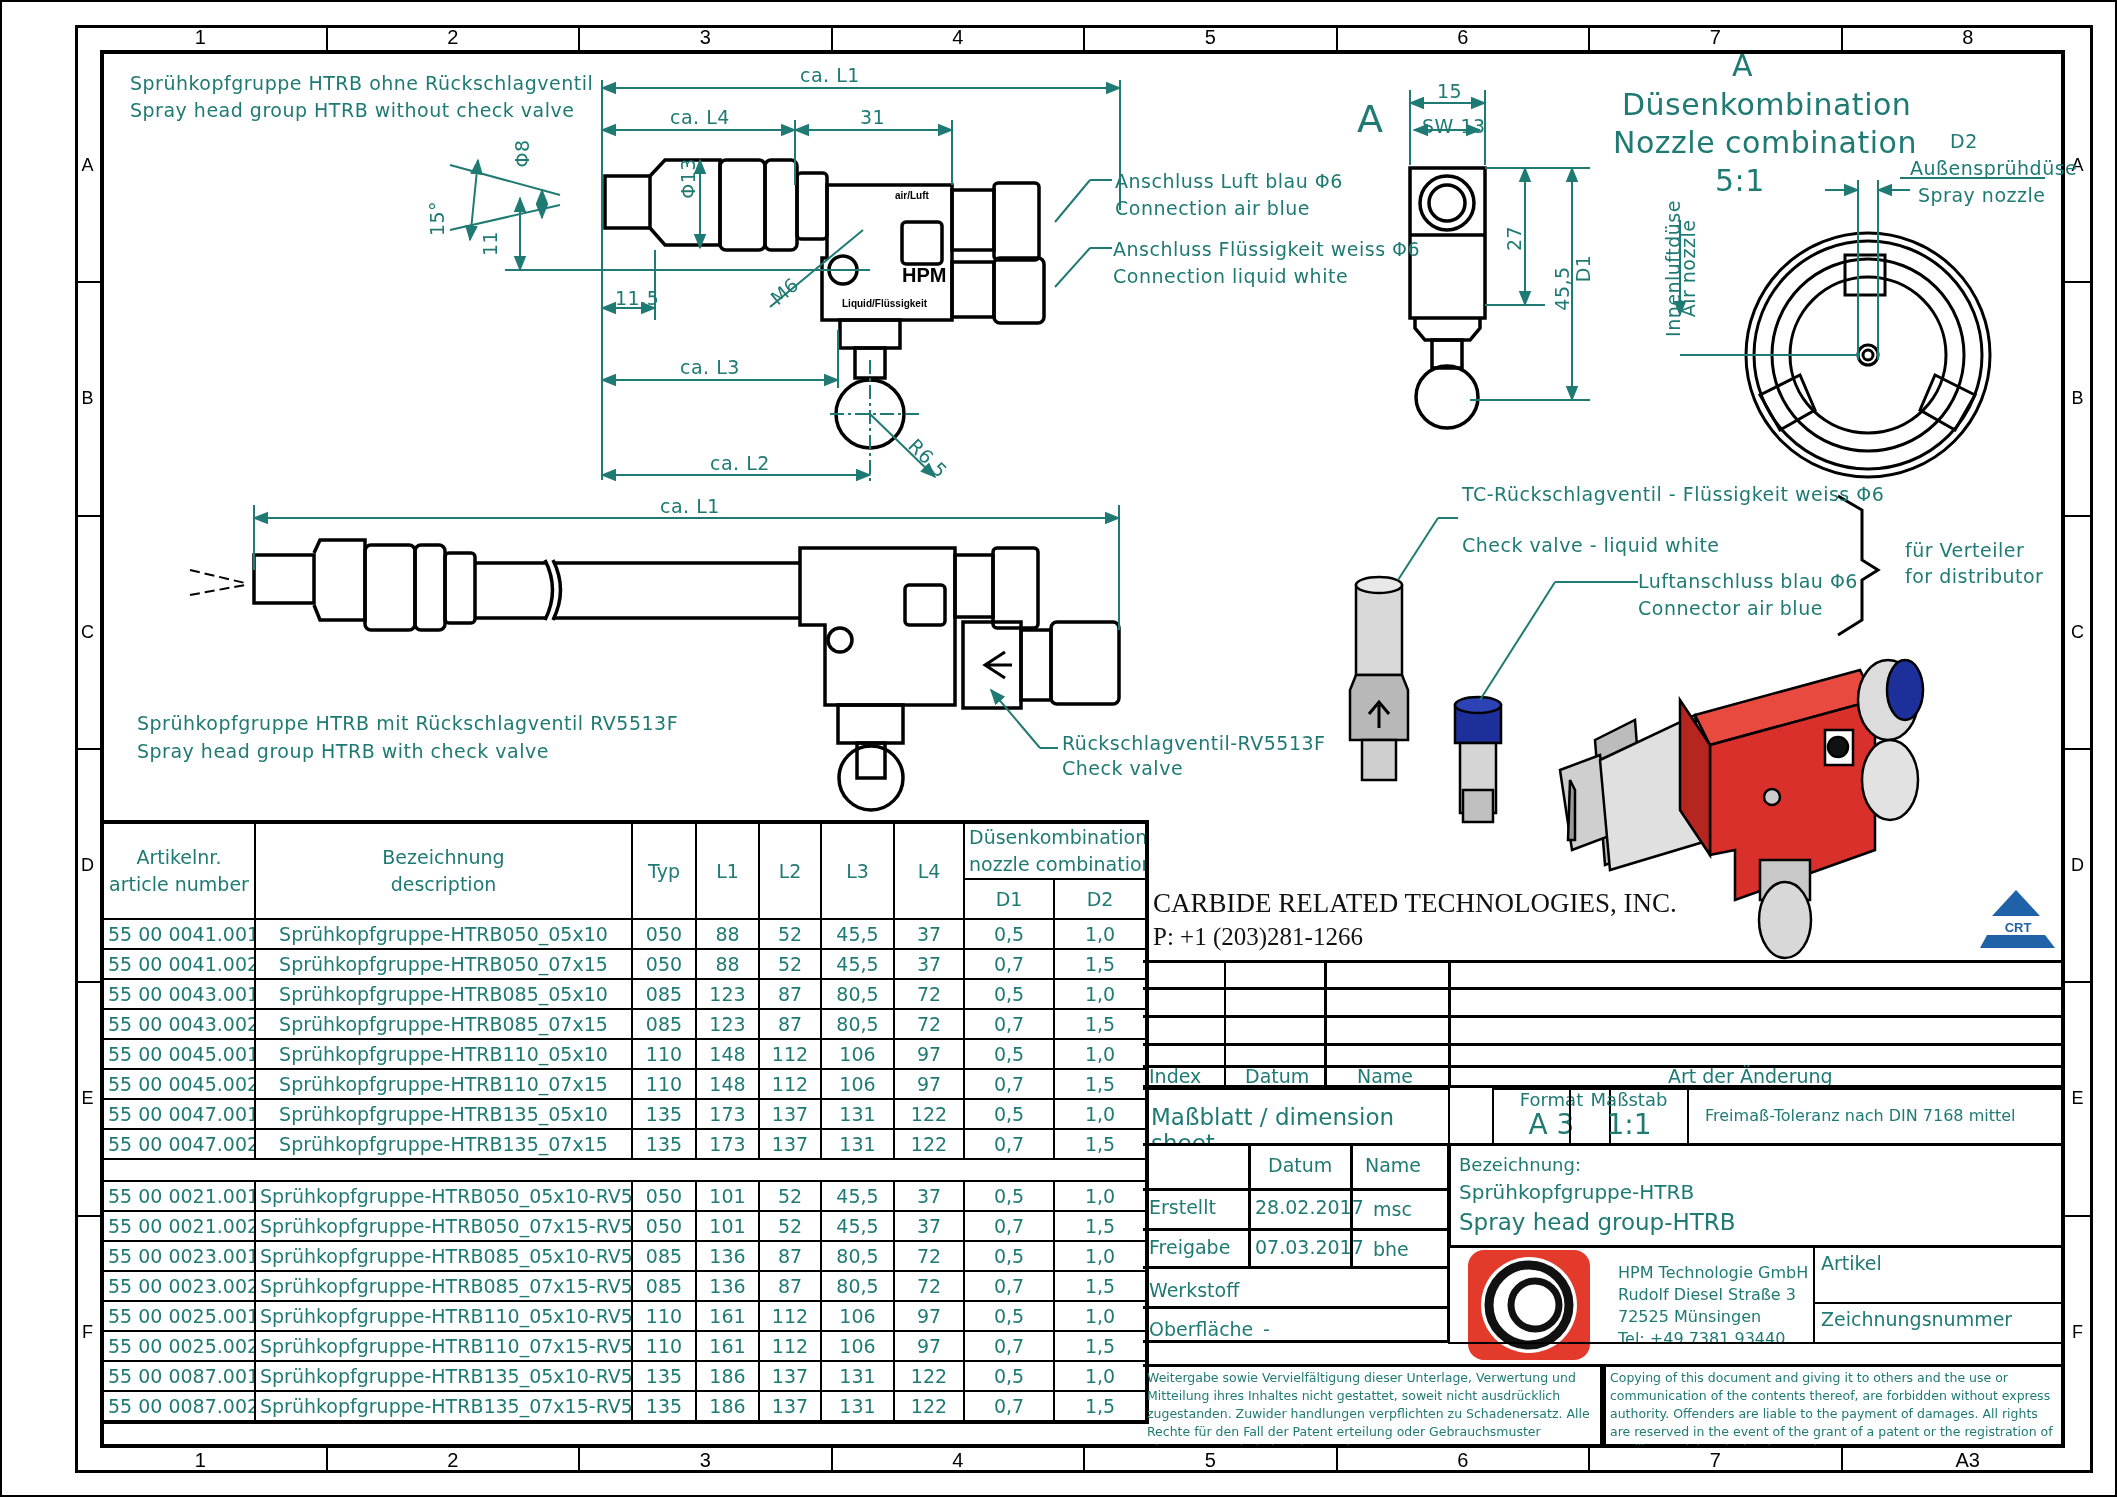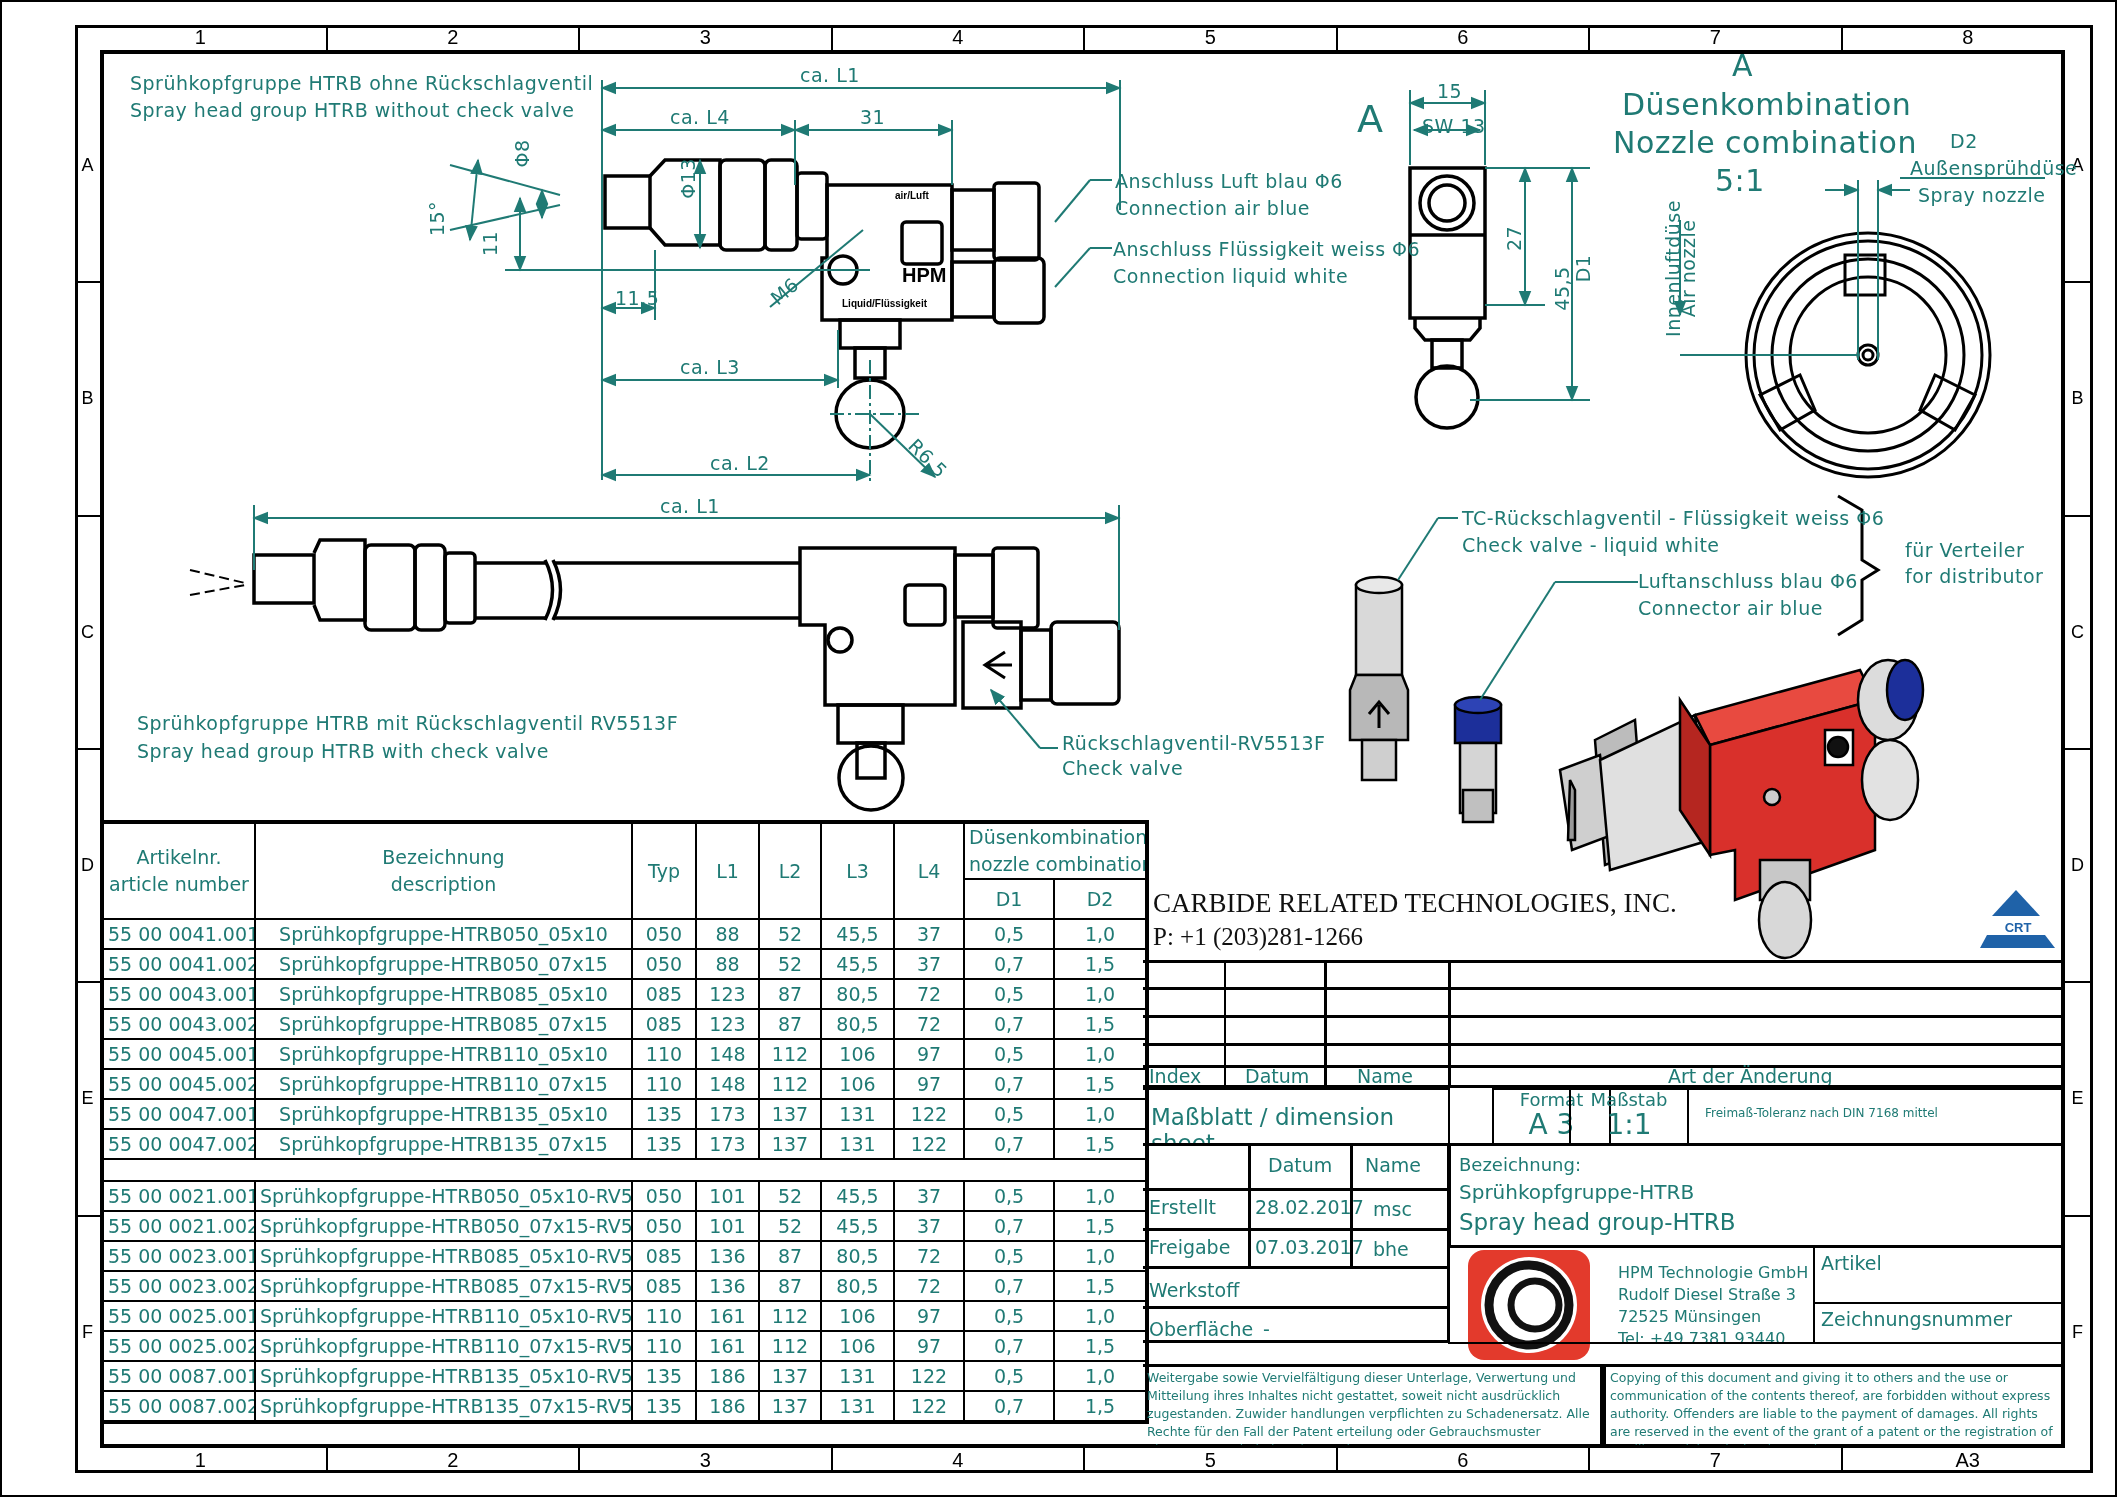--- a/index.html
+++ b/index.html
@@ -297,21 +297,21 @@
 <div class="lbl" style="left:1570px;top:255px;transform:rotate(-90deg);">D1</div>
 <div class="lbl" style="left:1605px;top:255px;transform:rotate(-90deg);">Innenluftdüse</div>
 <div class="lbl" style="left:1640px;top:255px;transform:rotate(-90deg);">Air nozzle</div>
 
 <div class="lbl" style="left:660px;top:493px;">ca. L1</div>
 <div class="lbl" style="left:137px;top:710px;">Sprühkopfgruppe HTRB mit Rückschlagventil RV5513F</div>
 <div class="lbl" style="left:137px;top:738px;">Spray head group HTRB with check valve</div>
 <div class="lbl" style="left:1062px;top:730px;">Rückschlagventil-RV5513F</div>
 <div class="lbl" style="left:1062px;top:755px;">Check valve</div>
 
-<div class="lbl" style="left:1462px;top:505px;text-align:center;">TC-Rückschlagventil - Flüssigkeit weiss Φ6</div>
+<div class="lbl" style="left:1462px;top:481px;text-align:center;">TC-Rückschlagventil - Flüssigkeit weiss Φ6</div>
 <div class="lbl" style="left:1462px;top:532px;">Check valve - liquid white</div>
 <div class="lbl" style="left:1638px;top:568px;">Luftanschluss blau Φ6</div>
 <div class="lbl" style="left:1638px;top:595px;">Connector air blue</div>
 <div class="lbl" style="left:1905px;top:537px;">für Verteiler</div>
 <div class="lbl" style="left:1905px;top:563px;">for distributor</div>
 
 <table class="parts">
   <colgroup>
     <col style="width:153px">
       <col style="width:377px">
@@ -549,21 +549,21 @@
 </div>
 <div class="tb" style="left:1448px;top:1088px;width:119px;height:57px;text-align:center;margin-left:44px;">
   <div style="font-size:18px;line-height:20px;">Format</div>
   <div style="font-size:28px;line-height:30px;">A 3</div>
 </div>
 <div class="tb" style="left:1569px;top:1088px;width:120px;height:57px;text-align:center;">
   <div style="font-size:18px;line-height:20px;">Maßstab</div>
   <div style="font-size:28px;line-height:30px;">1:1</div>
 </div>
 <div class="tb" style="left:1687px;top:1088px;width:378px;height:57px;">
-  <div class="abs" style="left:16px;top:16px;font-size:12px;">Freimaß-Toleranz nach DIN 7168 mittel</div>
+  <div class="abs" style="left:16px;top:16px;font-size:16px;">Freimaß-Toleranz nach DIN 7168 mittel</div>
 </div>
 
 <div class="tb tb-thick" style="left:1143px;top:1143px;width:307px;height:200px;border-left:none;">
   <div class="abs" style="left:0;top:0;width:100%;height:100%;background:
     linear-gradient(#000,#000) 0 42px/100% 3px no-repeat,
     linear-gradient(#000,#000) 0 82px/100% 3px no-repeat,
     linear-gradient(#000,#000) 0 120px/100% 3px no-repeat,
     linear-gradient(#000,#000) 0 160px/100% 3px no-repeat,
     linear-gradient(#000,#000) 105px 0/3px 120px no-repeat,
     linear-gradient(#000,#000) 207px 0/3px 120px no-repeat;"></div>

